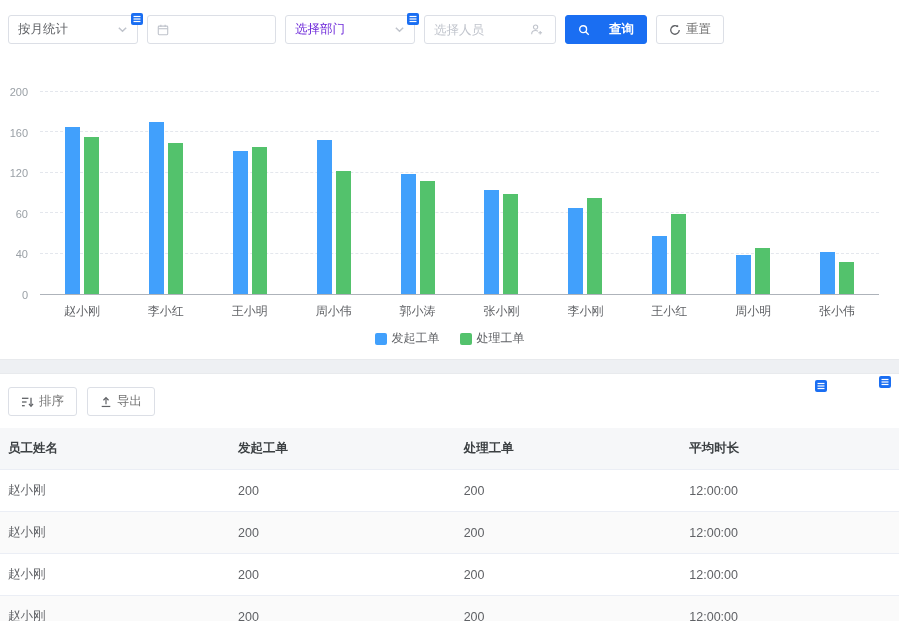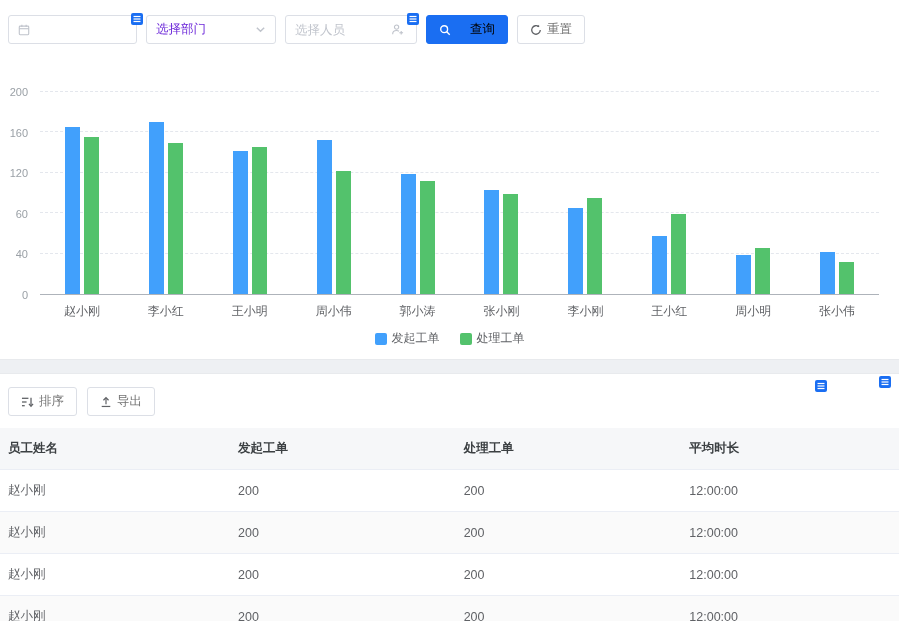--- a/index.html
+++ b/index.html
@@ -29,21 +29,21 @@
   .ctl-person { width:132px; padding-right:22px; }
   .ctl-person input {
     border:none; outline:none; width:90px; font-size:12.5px; color:#606266;
     font-family:inherit; background:transparent;
   }
   .ctl-person input::placeholder { color:#c0c4cc; }
   .btn {
     height:29px; border-radius:3px; padding:0 12px; display:inline-flex; align-items:center;
     gap:5px; font-size:12.5px; cursor:pointer; border:1px solid #dcdfe6; background:#fff; color:#737373;
   }
-  .btn-primary { background:var(--primary); border-color:var(--primary); color:#000000; font-weight:normal;gap:19px; }
+  .btn-primary { background:var(--primary); border-color:var(--primary); color:#ffffff; font-weight:bold;gap:19px; }
   .icon { display:inline-flex; align-items:center; justify-content:center; }
 
   
   .chart { position:relative; height:300px; }
   .plot { position:absolute; left:40px; right:20px; top:38px; height:203px; border-bottom:1px solid #aeb3ba; }
   .gridline { position:absolute; left:0; right:0; height:0; border-top:1px dashed #e4e7ed; }
   .bars { position:absolute; left:0; right:0; top:0; bottom:0; display:flex; align-items:flex-end; }
   .bar-group { flex:1; display:flex; justify-content:center; align-items:flex-end; gap:4px; height:100%; }
   .bar { width:15px; }
   .x-labels { position:absolute; left:40px; right:20px; top:249px; display:flex; }
@@ -72,20 +72,28 @@
 </style>
 </head>
 <body>
 
 <div class="page">
 
   <div class="card card-top">
 
     <div class="toolbar">
 
+      <div class="control ctl-select1">
+        <span class="grow">按月统计</span>
+        <span class="icon">
+          <svg width="11" height="11" viewBox="0 0 12 12">
+              <path d="M2 4l4 4 4-4" fill="none" stroke="#c0c4cc" stroke-width="1.6"></path>
+            </svg>
+        </span>
+      </div>
 
       <div class="control ctl-date">
         <span class="icon">
           <svg width="12" height="12" viewBox="0 0 14 14">
               <rect x="1.5" y="2.5" width="11" height="10" rx="1" fill="none" stroke="#c0c4cc" stroke-width="1.3"></rect>
               <line x1="1.5" y1="5.5" x2="12.5" y2="5.5" stroke="#c0c4cc" stroke-width="1.3"></line>
               <line x1="4.5" y1="1" x2="4.5" y2="3.5" stroke="#c0c4cc" stroke-width="1.3"></line>
               <line x1="9.5" y1="1" x2="9.5" y2="3.5" stroke="#c0c4cc" stroke-width="1.3"></line>
             </svg>
         </span>

